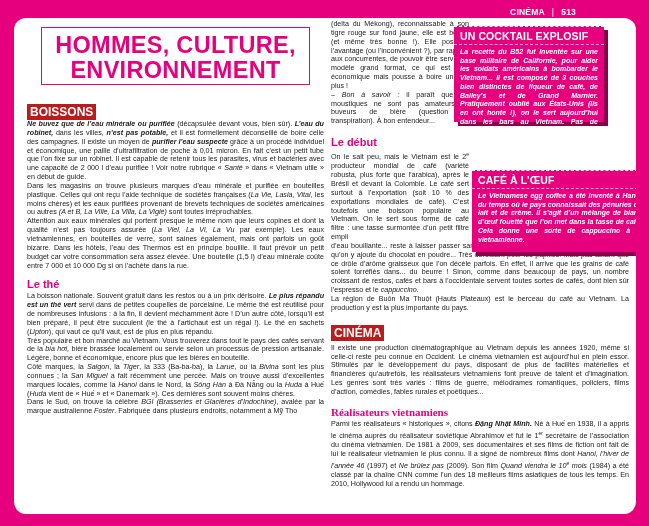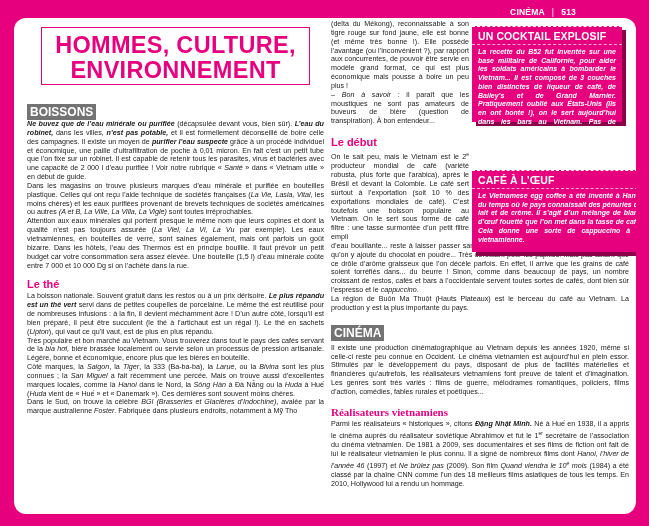--- a/index.html
+++ b/index.html
@@ -8,21 +8,21 @@
   .header { position:absolute; left:0; top:4px; width:590px; height:18px; background:#e6007e; }
   .running-head { position:absolute; right:14px; top:3px; color:#fff; font-weight:bold; font-size:8.5px; letter-spacing:0.2px; }
   .running-head .sep { margin:0 7px; font-weight:normal; }
   .page { position:absolute; left:14px; top:18px; width:622px; height:496px; background:#fff; border-radius:12px; overflow:hidden; }
   .thumb-left { position:absolute; left:-12px; top:248px; width:24px; height:52px; border-radius:50%; background:#fff; }
   .thumb-right { position:absolute; right:-10px; top:268px; width:24px; height:52px; border-radius:50%; background:#fff; }
   .col { position:absolute; top:0; font-size:7.15px; line-height:8.85px; text-align:justify; }
   .col-left { left:13px; width:297px; }
   .col-right { left:317px; width:298px; }
   .title-box { margin-top:9px; margin-left:14px; width:269px; height:58px; border:1px solid #e6007e; text-align:center; color:#e6007e; font-weight:bold; font-size:23.5px; line-height:25px; padding-top:5px; letter-spacing:0.3px; }
-  .tag { display:inline-block; background:#737373; color:#fff; font-weight:bold; font-size:12px; line-height:14px; padding:1px 3px; }
+  .tag { display:inline-block; background:#b91c1c; color:#fff; font-weight:bold; font-size:12px; line-height:14px; padding:1px 3px; }
   .h2 { color:#e6007e; font-weight:bold; font-size:11px; line-height:13px; margin-top:2px; margin-bottom:1px; }
   p { margin:0; }
   em { font-style:italic; }
   b.i { font-weight:bold; font-style:italic; }
   .nar { position:relative; width:138px; }
   .box { position:absolute; background:#e6007e; color:#fff; box-shadow:4px 4px 0 #8a0049; }
   .box-title { font-weight:bold; font-size:10.5px; line-height:12px; padding:3px 6px 2px 6px; border-top:1px dashed #fff; border-bottom:1px dashed #ffffffaa; letter-spacing:0.1px; }
   .box-text { font-style:italic; font-weight:bold; font-size:7px; line-height:8.7px; padding:3px 6px 5px 6px; text-align:justify; }
 </style>
 </head>
@@ -71,21 +71,21 @@
     <p><span>d’eau bouillante... reste à laisser passer sans être pressé ! Dans les hôtels, il n’est pas rare qu’on y ajoute du chocolat en poudre... Très déroutant pour les papilles. Mais pas autant que ce drôle d’arôme graisseux que l’on décèle parfois. En effet, il arrive que les grains de café soient torréfiés dans... du beurre ! Sinon, comme dans beaucoup de pays, un nombre croissant de restos, cafés et bars à l’occidentale servent toutes sortes de cafés, dont bien sûr l’espresso et le </span><em>cappuccino</em><span>.</span></p>
     <p>La région de Buôn Ma Thuột (Hauts Plateaux) est le berceau du café au Vietnam. La production y est la plus importante du pays.</p>
 
     <div style="margin-top:12px;"><span class="tag">CINÉMA</span></div>
     <p style="margin-top:3px;"><span>Il existe une production cinématographique au Vietnam depuis les années 1920, même si celle-ci reste peu connue en Occident. Le cinéma vietnamien est aujourd’hui en plein essor. </span><em style="font-style:normal;">Stimulés par le développement du pays, disposant de plus de facilités matérielles et financières qu’autrefois, les réalisateurs vietnamiens font preuve de talent et d’imagination. Les genres sont très variés : films de guerre, mélodrames romantiques, policiers, films d’action, comédies, fables rurales et poétiques...</em></p>
 
     <div class="h2" style="margin-top:9px;font-family:Liberation Serif, serif;">Réalisateurs vietnamiens</div>
     <p><span>Parmi les réalisateurs « historiques », citons </span><b class="i">Đặng Nhật Minh.</b><span> Né à Huế en 1938, il a appris le cinéma auprès du réalisateur soviétique Abrahimov et fut le 1</span><sup style="font-size:5px;">er</sup><span> secrétaire de l’association du cinéma vietnamien. De 1981 à 2009, ses documentaires et ses films de fiction ont fait de lui le réalisateur vietnamien le plus connu. Il a signé de nombreux films dont </span><em>Hanoi, l’hiver de l’année 46</em><span> (1997) et </span><em>Ne brûlez pas</em><span> (2009). Son film </span><em>Quand viendra le 10</em><sup style="font-size:5px;font-style:italic;">e</sup><em> mois</em><span> (1984) a été classé par la chaîne CNN comme l’un des 18 meilleurs films asiatiques de tous les temps. En 2010, Hollywood lui a rendu un hommage.</span></p>
   </div>
 
-  <div class="box" style="left:458px; top:8px; width:150px; height:96px;">
+  <div class="box" style="left:440px; top:8px; width:150px; height:96px;">
     <div class="box-title">UN COCKTAIL EXPLOSIF</div>
     <div class="box-text">La recette du B52 fut inventée sur une base militaire de Californie, pour aider les soldats américains à bombarder le Vietnam... Il est composé de 3 couches bien distinctes de liqueur de café, de Bailey’s et de Grand Marnier. Pratiquement oublié aux États-Unis (ils en ont honte !), on le sert aujourd’hui dans les bars au Vietnam. Pas de mémoire ou pas de rancune ?</div>
   </div>
 
   <div class="box" style="left:458px; top:152px; width:176px; height:82px;">
     <div class="box-title">CAFÉ À L’ŒUF</div>
     <div class="box-text">Le Vietnamese egg coffee a été inventé à Hanoi du temps où le pays connaissait des pénuries de lait et de crème. Il s’agit d’un mélange de blanc d’œuf fouetté que l’on met dans la tasse de café. Cela donne une sorte de cappuccino à la vietnamienne.</div>
   </div>
 </div>
 

